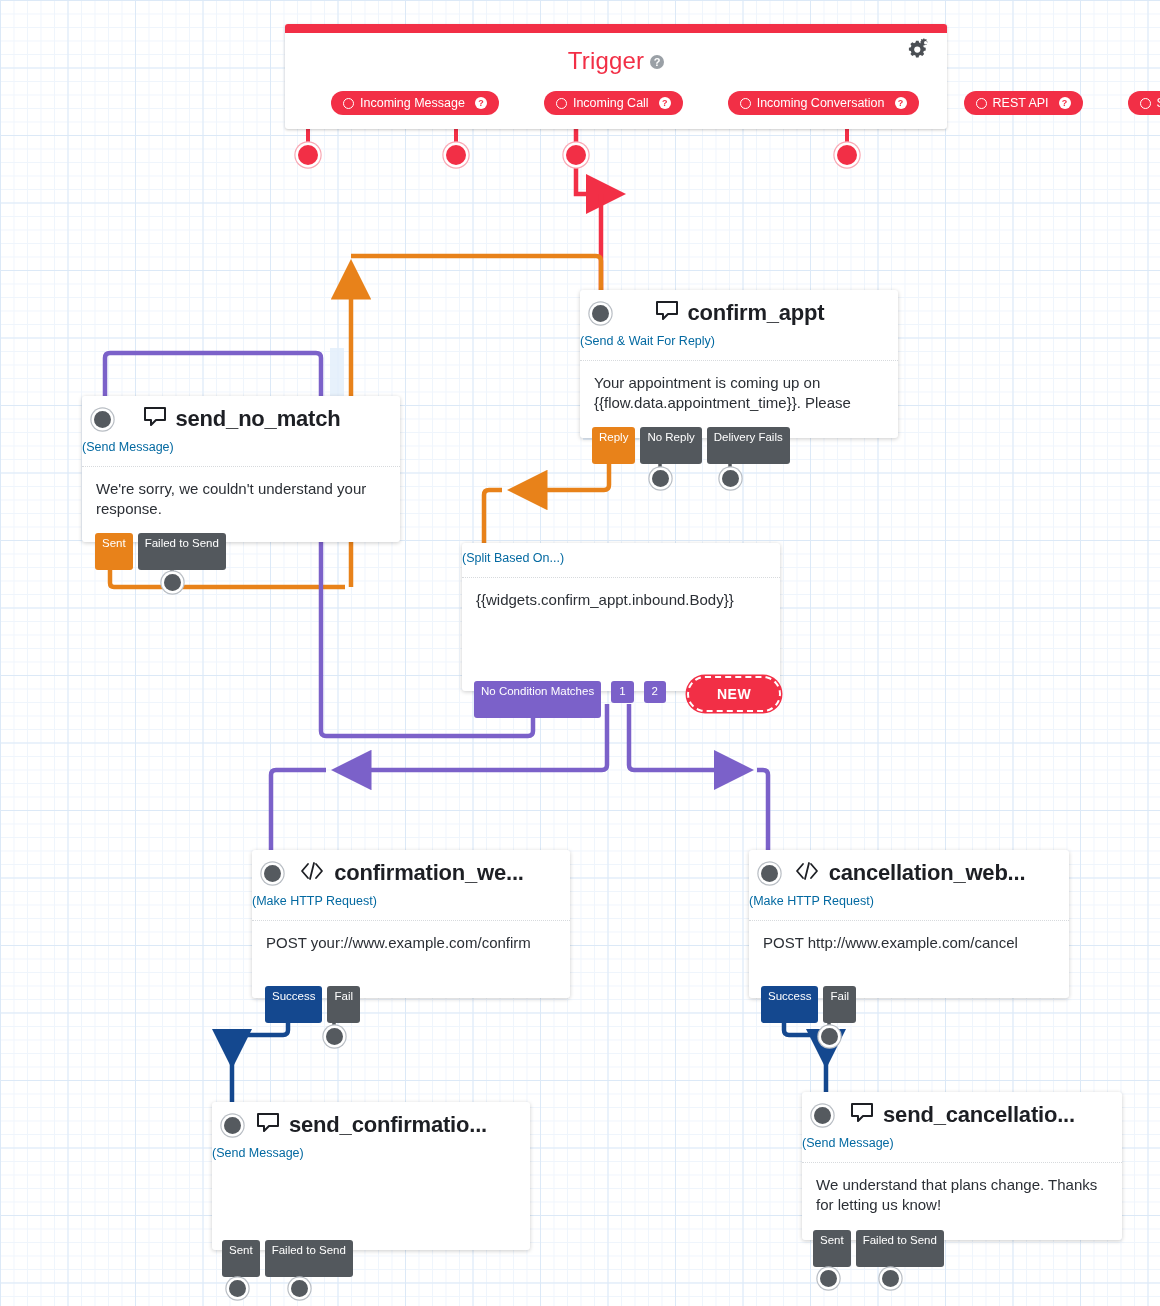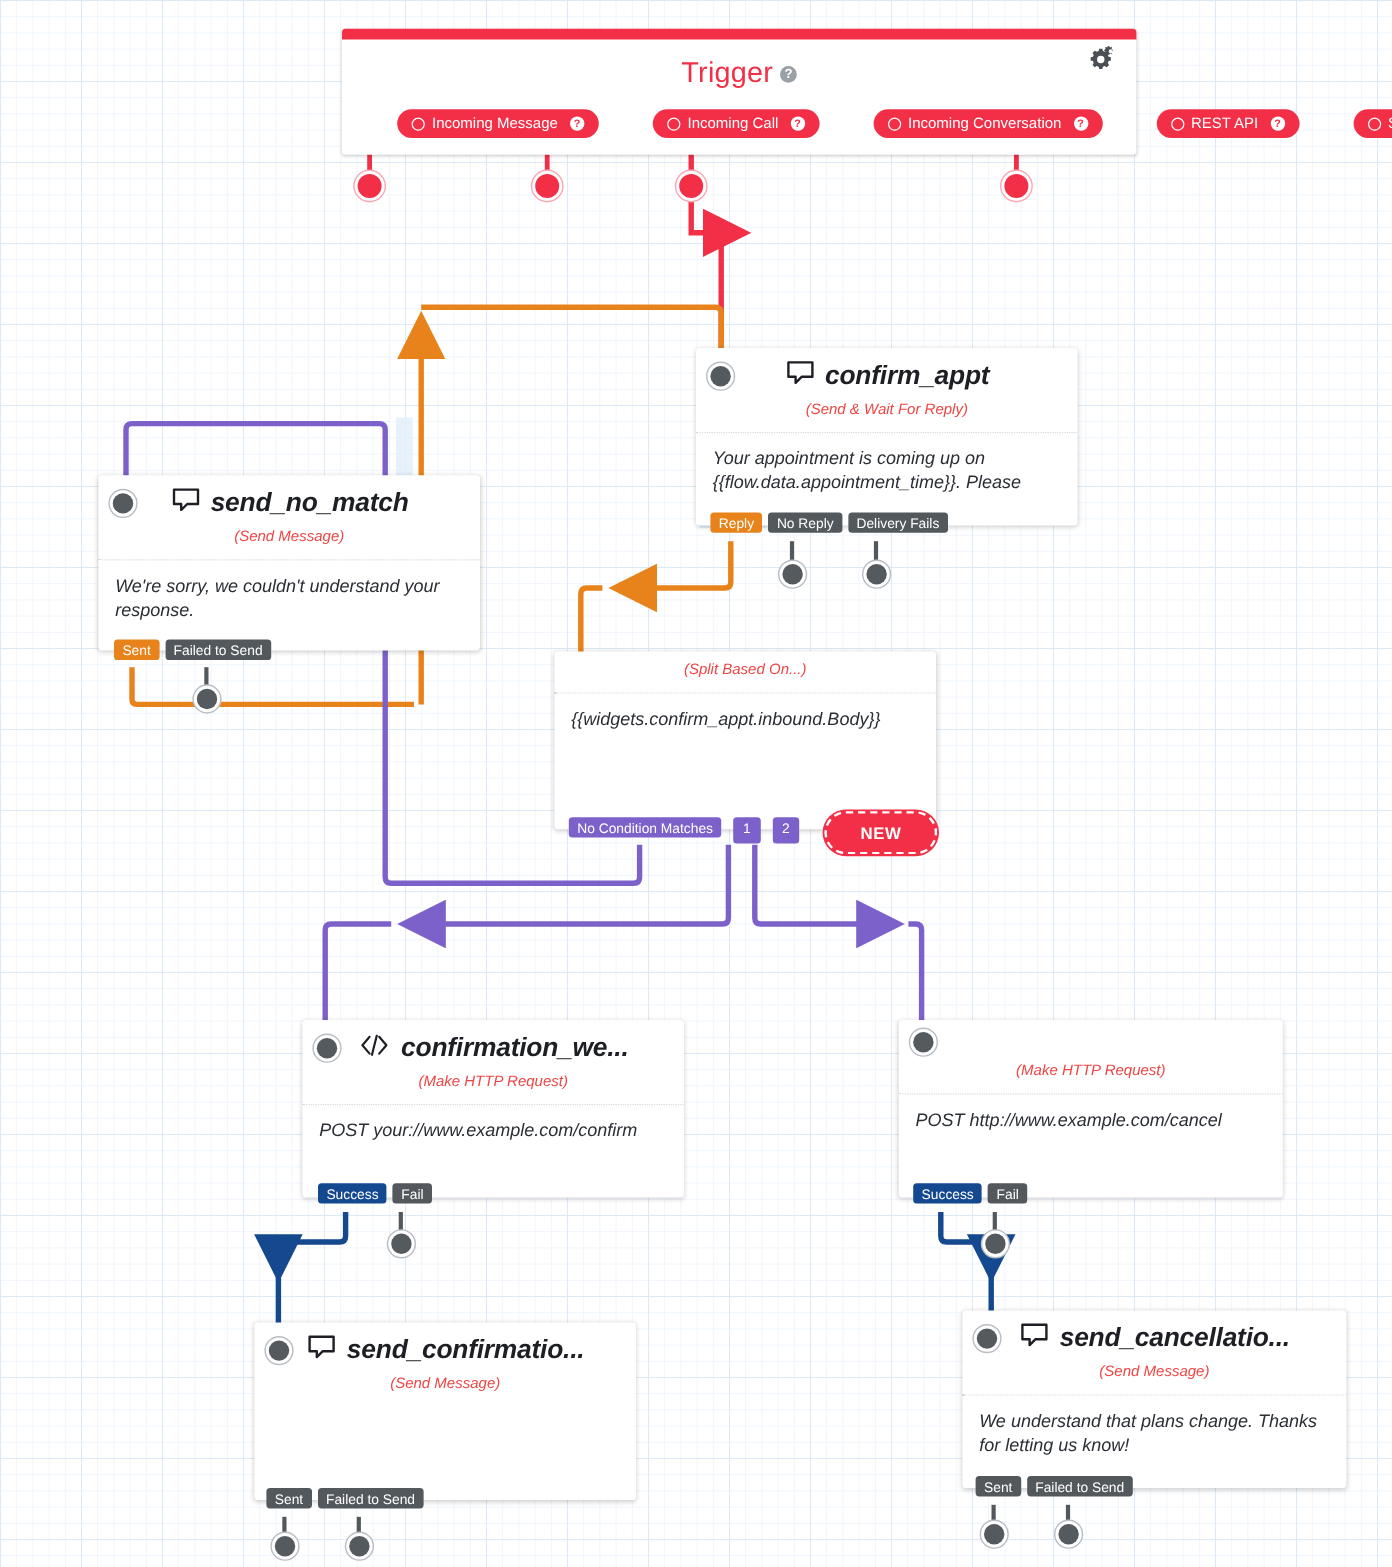--- a/index.html
+++ b/index.html
@@ -45,40 +45,39 @@
     display:flex;align-items:center;gap:6px;padding:0 12px;font-size:12.5px;white-space:nowrap;margin-left:32px;
   }
   .pill .dot{
     width:11px;height:11px;border-radius:50%;border:1.6px solid #fff;box-sizing:border-box;
   }
 
   
   .card{
     position:absolute;background:#fff;border-radius:3px;
     box-shadow:0 1px 4px rgba(0,0,0,.20);
-    font-style:italic;
   }
   .card-head{display:flex;align-items:center;padding:10px 14px 0 12px;}
   .in-node{
     width:17px;height:17px;border-radius:50%;background:#555a5f;
     box-shadow:0 0 0 2.5px #fff,0 0 0 3.7px #b9bec4;flex:0 0 auto;
   }
   .card-title{
     display:flex;align-items:center;gap:9px;margin:0 auto;
     font-size:22px;font-weight:700;color:#1d1f24;letter-spacing:-.2px;
     padding-right:14px;
   }
-  .card-sub{text-align:center;color:#ef4444;font-size:12.5px;margin-top:8px;}
+  .card-sub{color:#0369a1;font-size:12.5px;margin-top:8px;}
   .card-body{
     border-top:1px dotted #d7dadd;margin:12px 0 0 0;padding:12px 14px 18px 14px;
     font-size:15px;color:#2b2f35;line-height:1.35;
   }
   .ports{position:absolute;display:flex;align-items:flex-start;gap:5px;}
   .port{
-    color:#fff;font-size:11.5px;padding:4px 7px 0 7px;border-radius:3px;
+    color:#fff;font-size:11.5px;padding:4px 7px 20px 7px;border-radius:3px;
     background:#53585d;white-space:nowrap;line-height:1.1;
   }
   .port.orange{background:#e8821a;}
   .port.purple{background:#7b61c9;}
   .port.blue{background:#14488f;}
   .port.num{padding:4px 8px 5px 8px;}
   .newbtn{
     position:absolute;background:#f22f46;color:#fff;border-radius:20px;
     padding:8px 28px;font-size:14px;font-weight:700;letter-spacing:.5px;
     border:2px dashed #fff;box-shadow:0 0 0 1.5px #f22f46;
@@ -288,20 +287,29 @@
   </div>
   <div class="ports" style="left:265px;top:986px;">
     <span class="port blue">Success</span>
     <span class="port">Fail</span>
   </div>
   <div class="endnode" style="left:326px;top:1028px;"></div>
 
   <div class="card" style="left:749px;top:850px;width:320px;height:148px;">
     <div class="card-head">
       <div class="in-node"></div>
+      <div class="card-title">
+        <span class="ico">
+          <svg width="26" height="18" viewBox="0 0 26 18">
+            <path d="M9 2 L3 9 L9 16 M17 2 L23 9 L17 16" fill="none" stroke="#1d1f24" stroke-width="1.8" stroke-linecap="round" stroke-linejoin="round"></path>
+            <path d="M15 1 L11 17" stroke="#1d1f24" stroke-width="1.8" stroke-linecap="round"></path>
+          </svg>
+        </span>
+        <span>cancellation_web...</span>
+      </div>
     </div>
     <div class="card-sub">(Make HTTP Request)</div>
     <div class="card-body">POST http://www.example.com/cancel</div>
   </div>
   <div class="ports" style="left:761px;top:986px;">
     <span class="port blue">Success</span>
     <span class="port">Fail</span>
   </div>
   <div class="endnode" style="left:821px;top:1028px;"></div>
 

